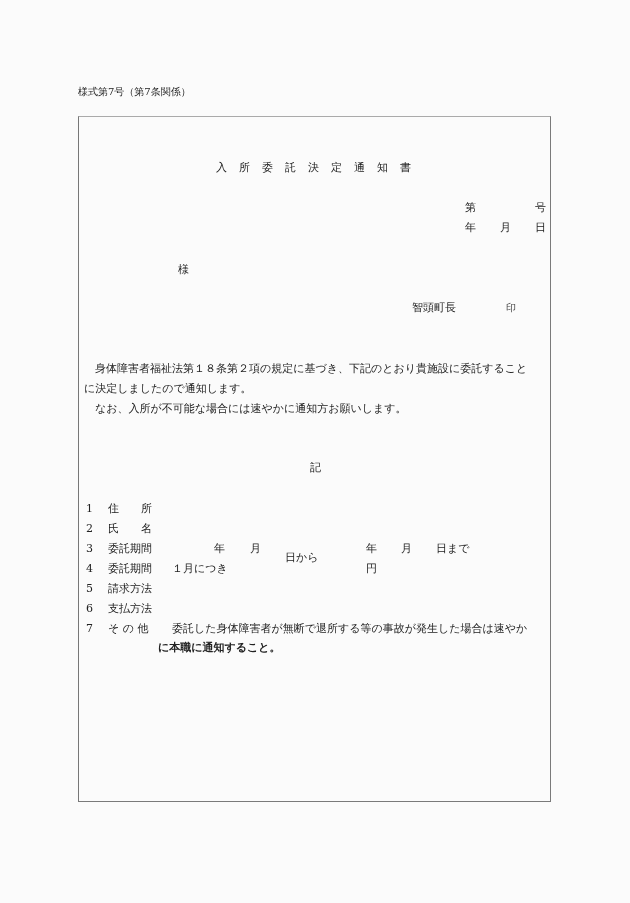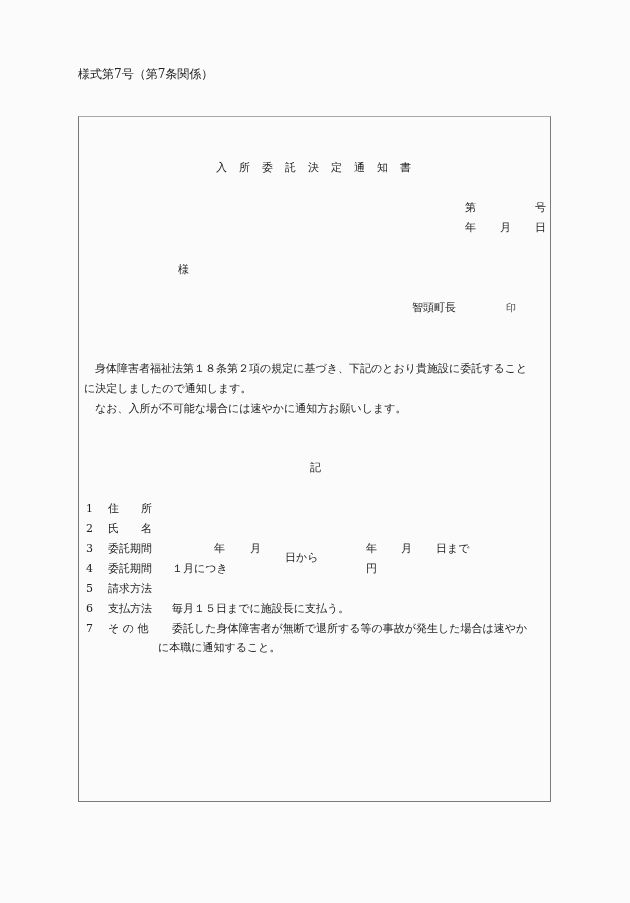--- a/index.html
+++ b/index.html
@@ -2,21 +2,21 @@
 <html><head>
 <meta charset="utf-8">
 <style>
   html, body { margin: 0; padding: 0; }
   body {
     width: 630px; height: 903px; background: #fbfbfb; position: relative;
     font-family: "DejaVu Serif", "Liberation Serif", serif;
     color: #222; font-size: 11px; overflow: hidden;
   }
   .abs { position: absolute; white-space: nowrap; line-height: 14px; }
-  #form-number { left: 78px; top: 67px; font-size: 12px; }
+  #form-number { left: 78px; top: 85px; font-size: 10px; }
   #frame {
     position: absolute; left: 78px; top: 116px; width: 471px; height: 684px;
     border: 1px solid #7a7a7a; border-top-color: #aaa; border-left-color: #777;
     background: #fbfbfb;
   }
   #title { left: 216px; top: 161px; letter-spacing: 12px; font-size: 11px; }
   .num-row span, .date-row span { position: absolute; }
   #addressee { left: 178px; top: 263px; }
   #issuer { left: 412px; top: 301px; }
   #seal { left: 506px; top: 301px; font-size: 10px; color: #444; }
@@ -78,22 +78,21 @@
   <span style="left:86px;">１月につき</span>
   <span style="left:280px;">円</span>
 </div>
 <div class="item" style="top:582px;">
   <span style="left:0;">5</span>
   <span style="left:22px;">請求方法</span>
 </div>
 <div class="item" style="top:602px;">
   <span style="left:0;">6</span>
   <span style="left:22px;">支払方法</span>
-  <span style="left:86px;">毎月１５日までに施設長に支払う。</span>
 </div>
 <div class="item" style="top:622px;">
   <span style="left:0;">7</span>
   <span style="left:22px;">そ の 他</span>
   <span style="left:86px;">委託した身体障害者が無断で退所する等の事故が発生した場合は速やか</span>
 </div>
 <div class="item" style="top:641px;">
-  <span style="left:72px;">に本職に通知すること。</span>
+  <span style="left:72px;font-weight:bold;">に本職に通知すること。</span>
 </div>
 
 </body></html>

